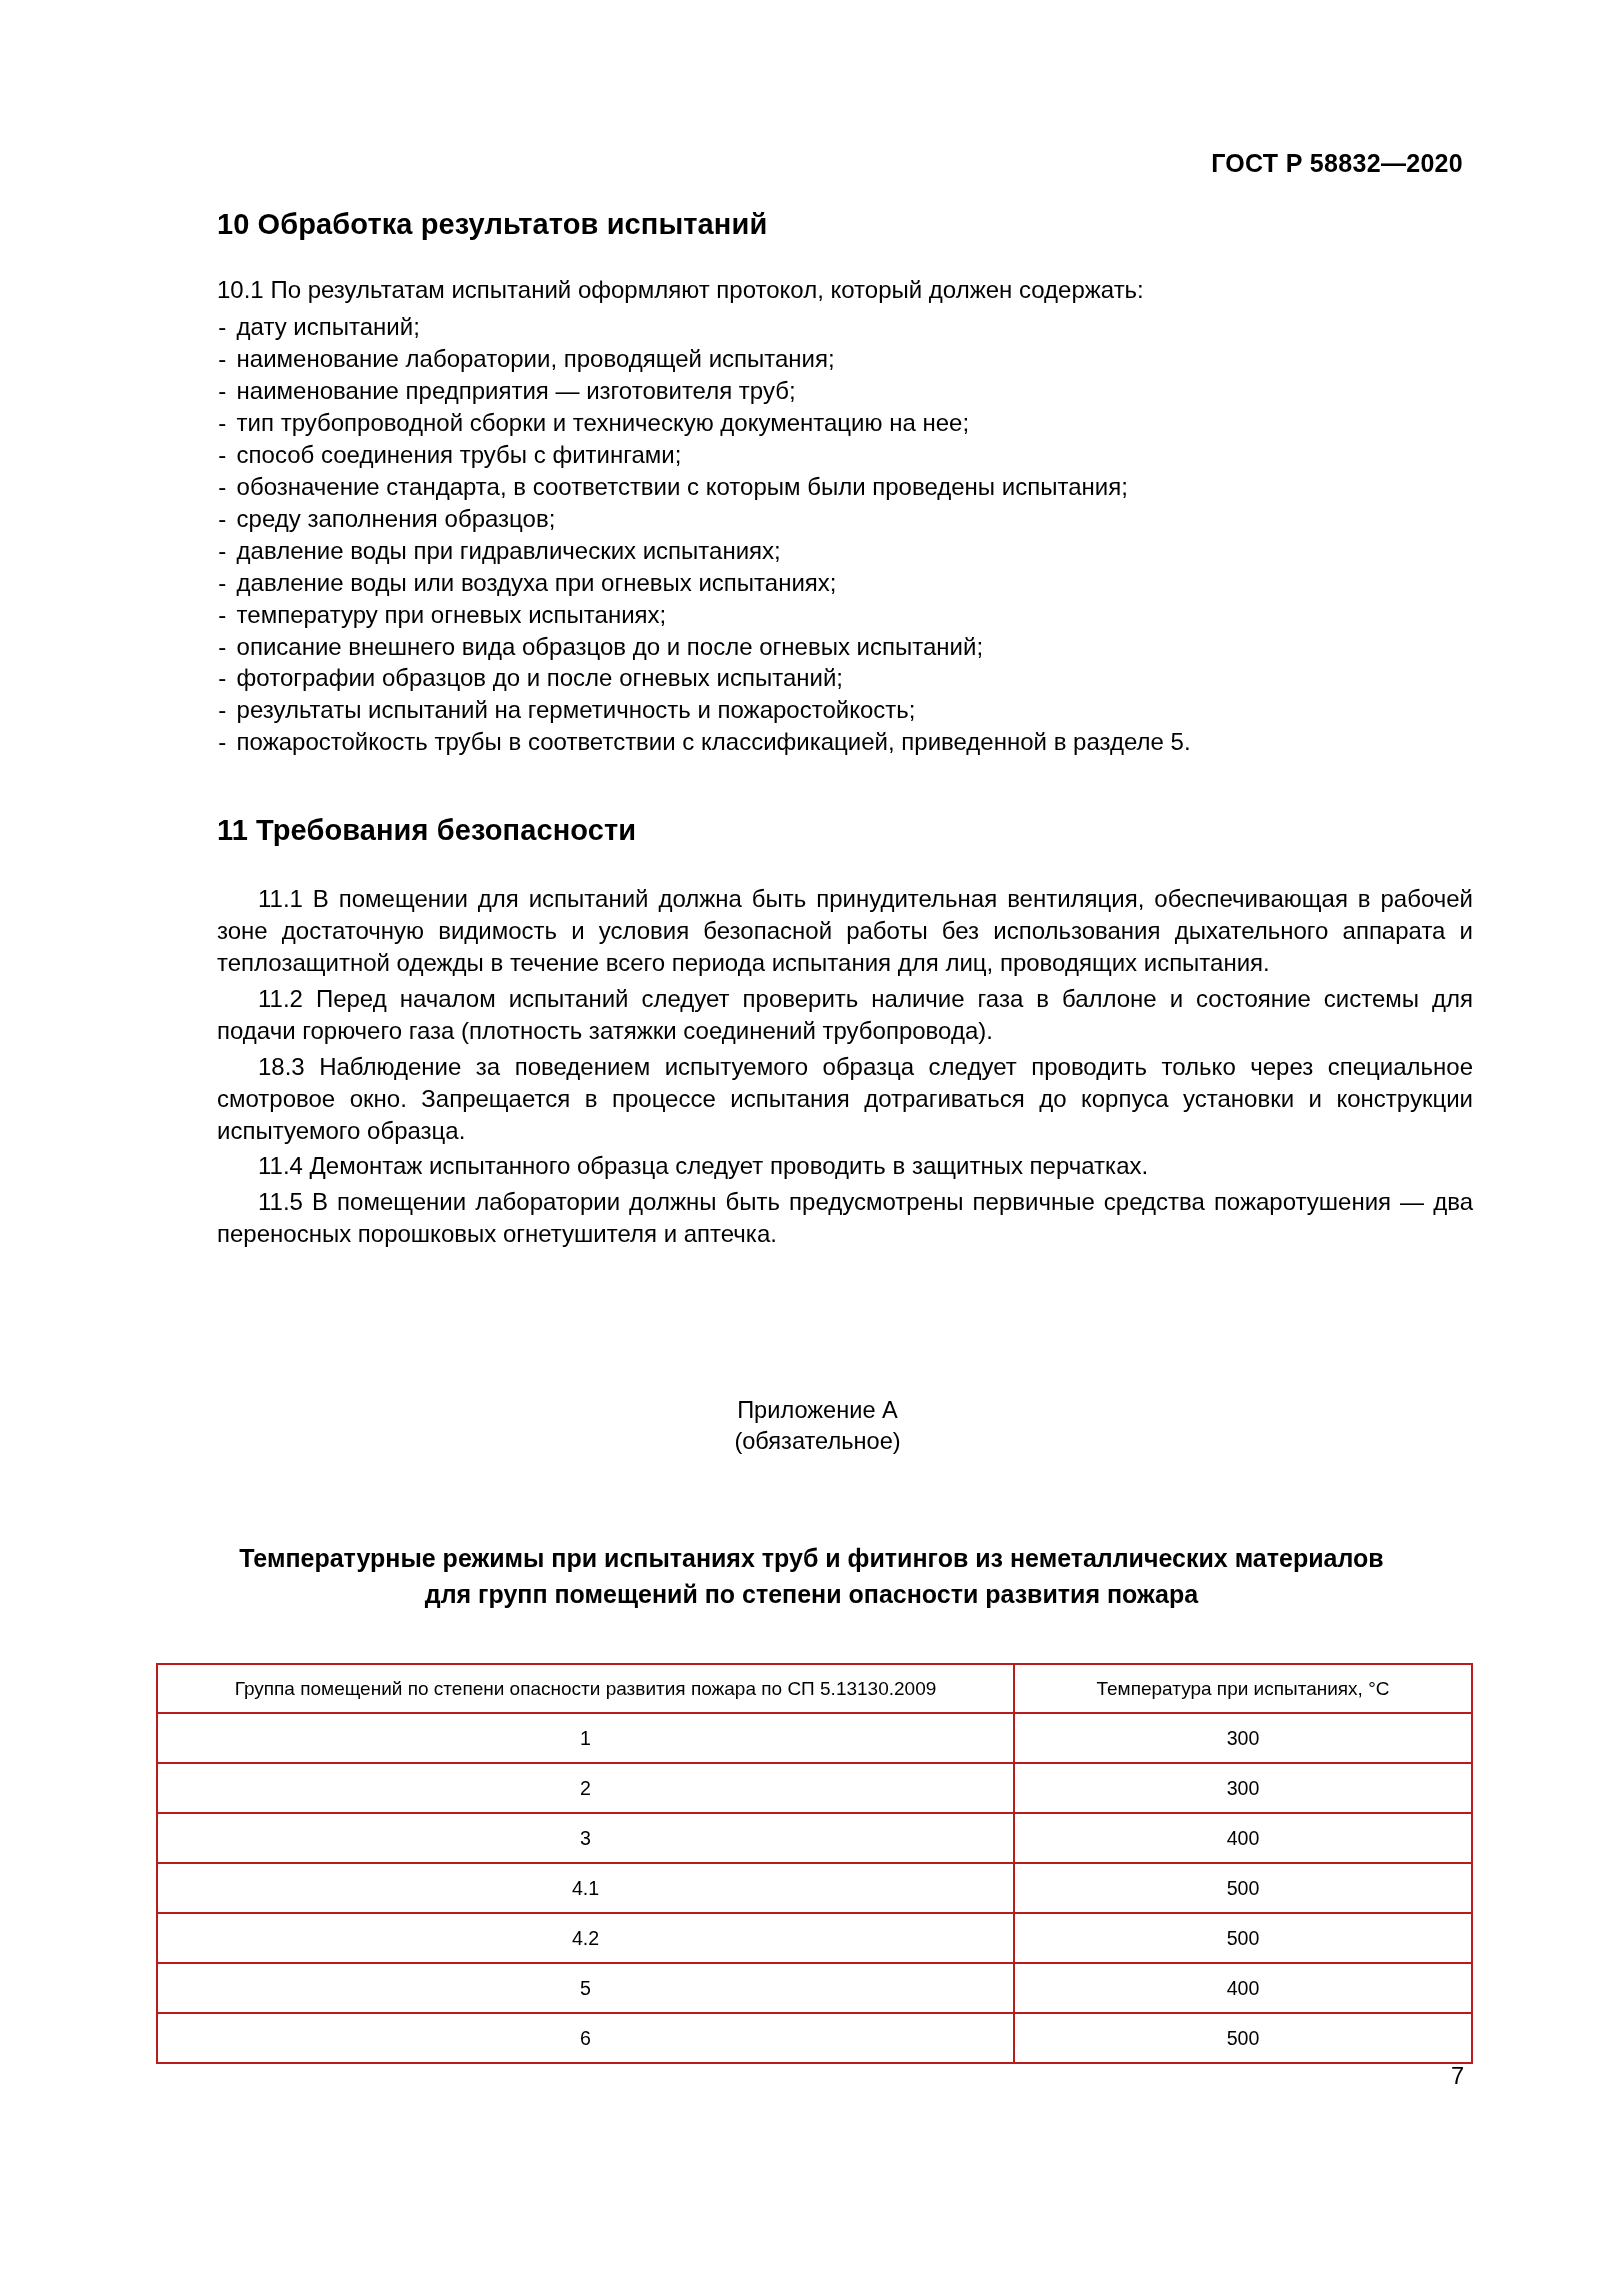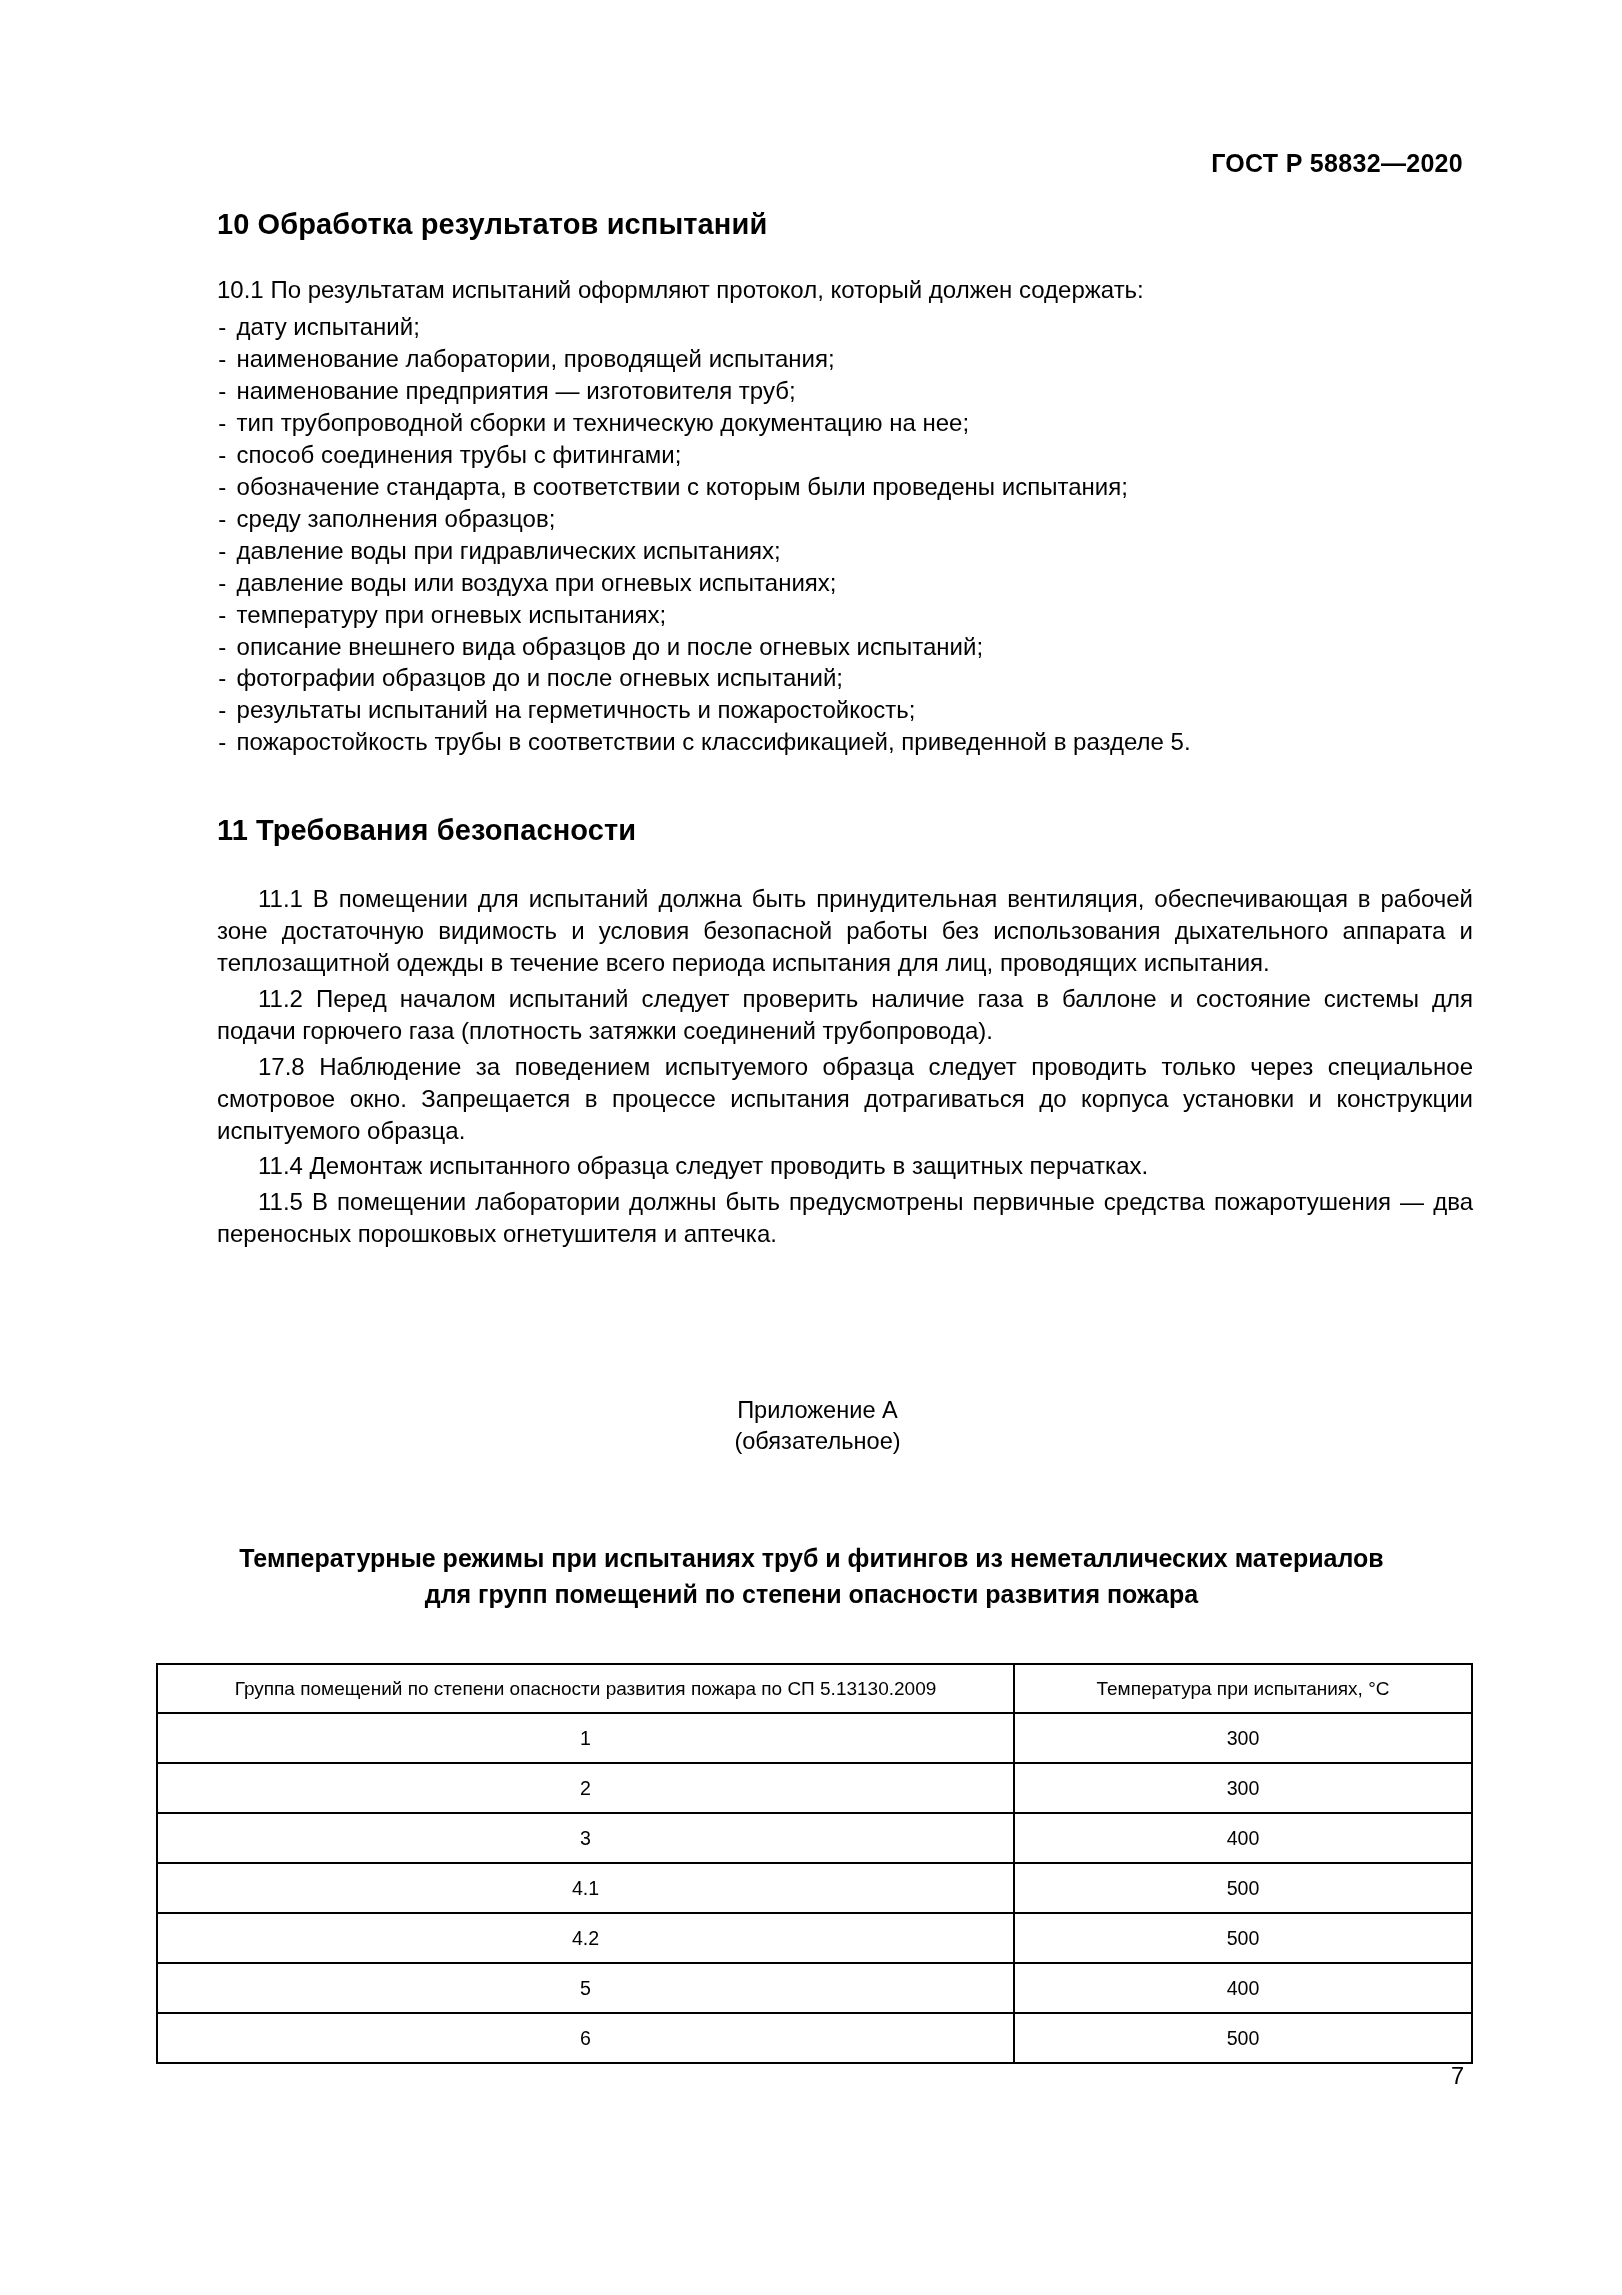--- a/index.html
+++ b/index.html
@@ -119,21 +119,21 @@
     top: 1663px;
     width: 1315px;
     border-collapse: collapse;
     table-layout: fixed;
   }
   table.data-table col.c1 { width: 857px; }
   table.data-table col.c2 { width: 458px; }
 
   table.data-table th,
   table.data-table td {
-    border: 2px solid #000000;
+    border: 2px solid #b91c1c;
     text-align: center;
     vertical-align: middle;
     font-size: 19.6px;
     font-weight: normal;
     height: 48px;
     padding: 0 7.9px;
   }
   table.data-table thead th {
     height: 47px;
     font-size: 19px;
@@ -175,21 +175,21 @@
       <li><span class="dash">-</span><span>описание внешнего вида образцов до и после огневых испытаний;</span></li>
       <li><span class="dash">-</span><span>фотографии образцов до и после огневых испытаний;</span></li>
       <li><span class="dash">-</span><span>результаты испытаний на герметичность и пожаростойкость;</span></li>
       <li><span class="dash">-</span><span>пожаростойкость трубы в соответствии с классификацией, приведенной в разделе 5.</span></li>
     </ul>
 
     <h2 class="section-heading second">11 Требования безопасности</h2>
 
     <p class="para">11.1 В помещении для испытаний должна быть принудительная вентиляция, обеспечивающая в рабочей зоне достаточную видимость и условия безопасной работы без использования дыхательного аппарата и теплозащитной одежды в течение всего периода испытания для лиц, проводящих испытания.</p>
     <p class="para">11.2 Перед началом испытаний следует проверить наличие газа в баллоне и состояние системы для подачи горючего газа (плотность затяжки соединений трубопровода).</p>
-    <p class="para">17.8 Наблюдение за поведением испытуемого образца следует проводить только через специальное смотровое окно. Запрещается в процессе испытания дотрагиваться до корпуса установки и конструкции испытуемого образца.</p>
+    <p class="para">18.3 Наблюдение за поведением испытуемого образца следует проводить только через специальное смотровое окно. Запрещается в процессе испытания дотрагиваться до корпуса установки и конструкции испытуемого образца.</p>
     <p class="para">11.4 Демонтаж испытанного образца следует проводить в защитных перчатках.</p>
     <p class="para">11.5 В помещении лаборатории должны быть предусмотрены первичные средства пожаротушения — два переносных порошковых огнетушителя и аптечка.</p>
 
   </div>
 
   <div class="appendix-label">
     <span>Приложение А</span>
     <span class="line2">(обязательное)</span>
   </div>
 

